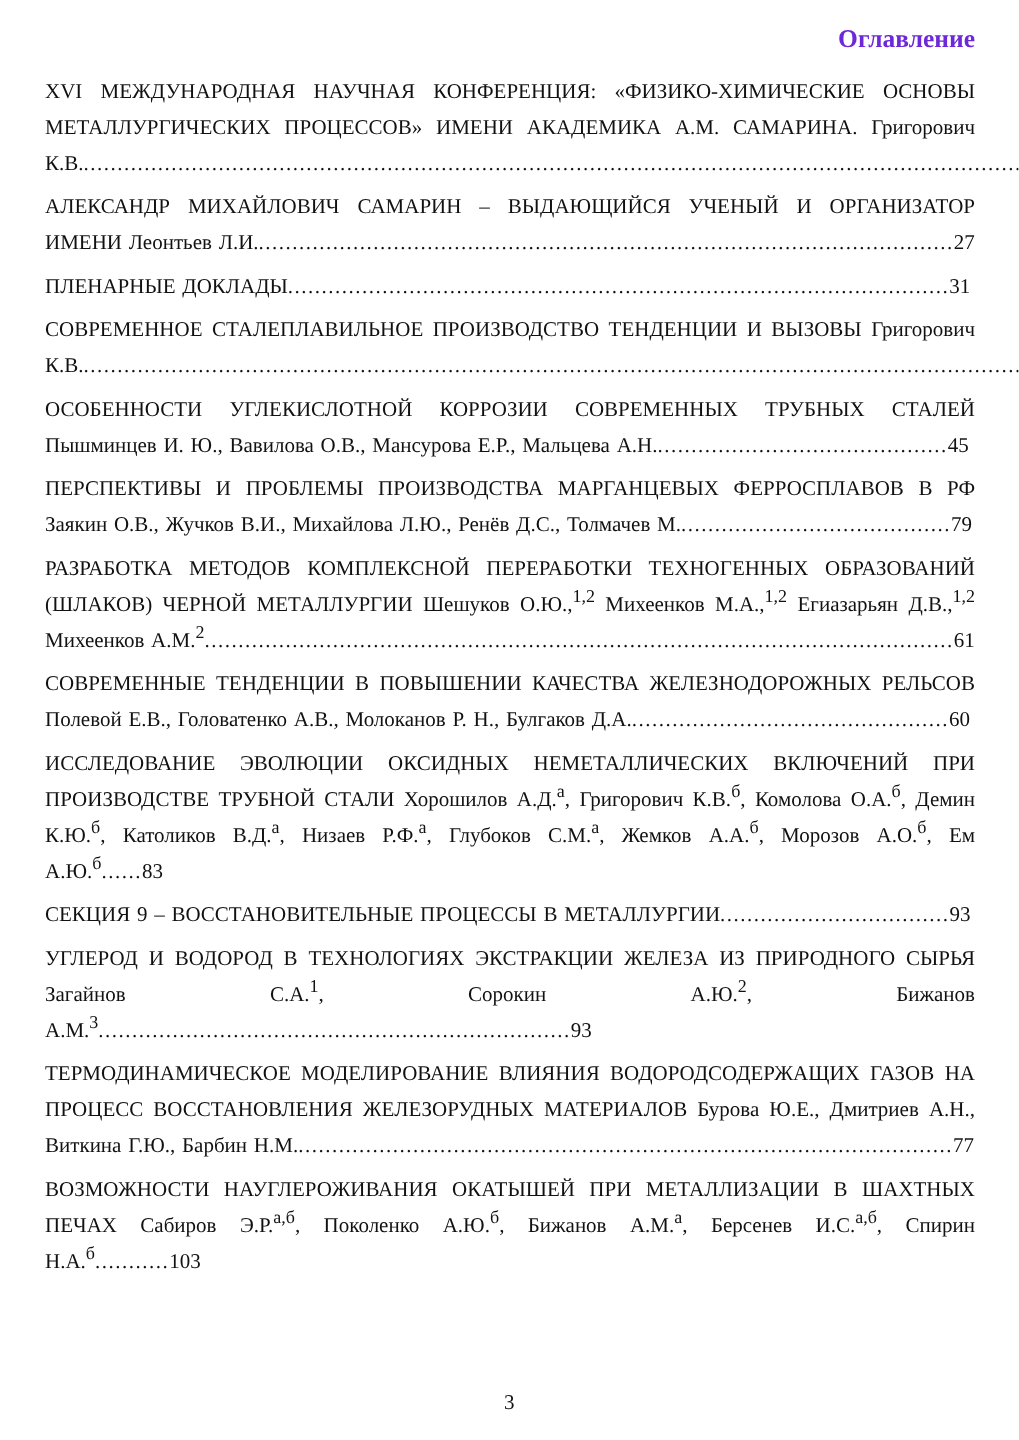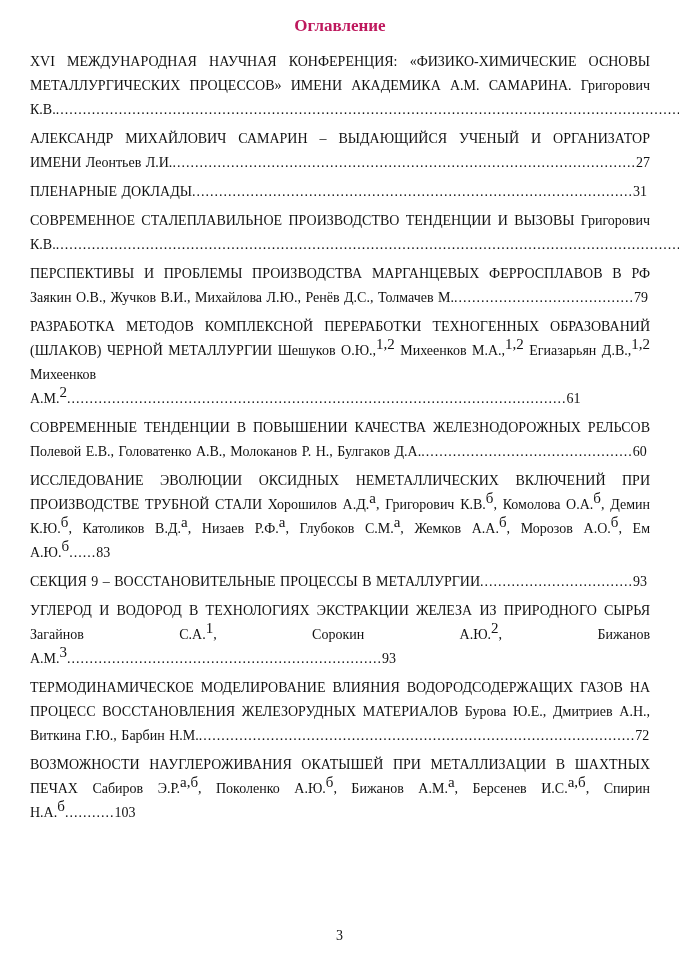--- a/index.html
+++ b/index.html
@@ -17,41 +17,41 @@
     position: relative;
     width: 679px;
     height: 960px;
     padding: 16px 29px 0 30px;
     background: #ffffff;
     color: #111111;
     font-family: "Liberation Serif", "DejaVu Serif", serif;
   }
   .toc-title {
     margin: 0 0 14px 0;
-    text-align: center;
+    text-align: right;
     font-size: 17px;
     font-weight: bold;
-    color: #be185d;
+    color: #6d28d9;
   }
   .toc-list {
     width: 100%;
   }
   .toc-entry {
     margin: 0 0 5px 0;
     font-size: 14px;
     line-height: 24px;
     text-align: justify;
     color: #111111;
     cursor: pointer;
   }
   .toc-entry .entry-text {
     word-spacing: 1px;
   }
   .toc-entry sup {
-    font-size: 15px;
+    font-size: 12px;
     line-height: 0;
   }
   .leader {
     letter-spacing: 1px;
   }
   .entry-page {
     white-space: nowrap;
   }
   .page-footer {
     position: absolute;
@@ -66,23 +66,24 @@
 </head>
 <body>
 
 <div class="doc-page">
   <h1 class="toc-title">Оглавление</h1>
   <div class="toc-list" id="toc-list">
       <p class="toc-entry"><span class="entry-text">XVI МЕЖДУНАРОДНАЯ НАУЧНАЯ КОНФЕРЕНЦИЯ: «ФИЗИКО-ХИМИЧЕСКИЕ ОСНОВЫ МЕТАЛЛУРГИЧЕСКИХ ПРОЦЕССОВ» ИМЕНИ АКАДЕМИКА А.М. САМАРИНА. Григорович К.В.</span><span class="leader">........................................................................................................................................................................................................................................................................................................................................................................................................................................................................................................................................................................................................................</span></p>
       <p class="toc-entry"><span class="entry-text">АЛЕКСАНДР МИХАЙЛОВИЧ САМАРИН – ВЫДАЮЩИЙСЯ УЧЕНЫЙ И ОРГАНИЗАТОР ИМЕНИ Леонтьев Л.И.</span><span class="leader">.......................................................................................................</span><span class="entry-page">27</span></p>
       <p class="toc-entry"><span class="entry-text">ПЛЕНАРНЫЕ ДОКЛАДЫ</span><span class="leader">..................................................................................................</span><span class="entry-page">31</span></p>
       <p class="toc-entry"><span class="entry-text">СОВРЕМЕННОЕ СТАЛЕПЛАВИЛЬНОЕ ПРОИЗВОДСТВО ТЕНДЕНЦИИ И ВЫЗОВЫ Григорович К.В.</span><span class="leader">........................................................................................................................................................................................................................................................................................................................................................................................................................................................................................................................................................................................................................</span></p>
+      <p class="toc-entry"><span class="entry-text">ОСОБЕННОСТИ УГЛЕКИСЛОТНОЙ КОРРОЗИИ СОВРЕМЕННЫХ ТРУБНЫХ СТАЛЕЙ Пышминцев И. Ю., Вавилова О.В., Мансурова Е.Р., Мальцева А.Н.</span><span class="leader">...........................................</span><span class="entry-page">45</span></p>
       <p class="toc-entry"><span class="entry-text">ПЕРСПЕКТИВЫ И ПРОБЛЕМЫ ПРОИЗВОДСТВА МАРГАНЦЕВЫХ ФЕРРОСПЛАВОВ В РФ Заякин О.В., Жучков В.И., Михайлова Л.Ю., Ренёв Д.С., Толмачев М.</span><span class="leader">........................................</span><span class="entry-page">79</span></p>
       <p class="toc-entry"><span class="entry-text">РАЗРАБОТКА МЕТОДОВ КОМПЛЕКСНОЙ ПЕРЕРАБОТКИ ТЕХНОГЕННЫХ ОБРАЗОВАНИЙ (ШЛАКОВ) ЧЕРНОЙ МЕТАЛЛУРГИИ Шешуков О.Ю.,<sup>1,2</sup> Михеенков М.А.,<sup>1,2</sup> Егиазарьян Д.В.,<sup>1,2</sup> Михеенков А.М.<sup>2</sup></span><span class="leader">...............................................................................................................</span><span class="entry-page">61</span></p>
       <p class="toc-entry"><span class="entry-text">СОВРЕМЕННЫЕ ТЕНДЕНЦИИ В ПОВЫШЕНИИ КАЧЕСТВА ЖЕЛЕЗНОДОРОЖНЫХ РЕЛЬСОВ Полевой Е.В., Головатенко А.В., Молоканов Р. Н., Булгаков Д.А.</span><span class="leader">...............................................</span><span class="entry-page">60</span></p>
       <p class="toc-entry"><span class="entry-text">ИССЛЕДОВАНИЕ ЭВОЛЮЦИИ ОКСИДНЫХ НЕМЕТАЛЛИЧЕСКИХ ВКЛЮЧЕНИЙ ПРИ ПРОИЗВОДСТВЕ ТРУБНОЙ СТАЛИ Хорошилов А.Д.<sup>а</sup>, Григорович К.В.<sup>б</sup>, Комолова О.А.<sup>б</sup>, Демин К.Ю.<sup>б</sup>, Католиков В.Д.<sup>а</sup>, Низаев Р.Ф.<sup>а</sup>, Глубоков С.М.<sup>а</sup>, Жемков А.А.<sup>б</sup>, Морозов А.О.<sup>б</sup>, Ем А.Ю.<sup>б</sup></span><span class="leader">......</span><span class="entry-page">83</span></p>
       <p class="toc-entry"><span class="entry-text">СЕКЦИЯ 9 – ВОССТАНОВИТЕЛЬНЫЕ ПРОЦЕССЫ В МЕТАЛЛУРГИИ</span><span class="leader">..................................</span><span class="entry-page">93</span></p>
       <p class="toc-entry"><span class="entry-text">УГЛЕРОД И ВОДОРОД В ТЕХНОЛОГИЯХ ЭКСТРАКЦИИ ЖЕЛЕЗА ИЗ ПРИРОДНОГО СЫРЬЯ Загайнов С.А.<sup>1</sup>, Сорокин А.Ю.<sup>2</sup>, Бижанов А.М.<sup>3</sup></span><span class="leader">......................................................................</span><span class="entry-page">93</span></p>
-      <p class="toc-entry"><span class="entry-text">ТЕРМОДИНАМИЧЕСКОЕ МОДЕЛИРОВАНИЕ ВЛИЯНИЯ ВОДОРОДСОДЕРЖАЩИХ ГАЗОВ НА ПРОЦЕСС ВОССТАНОВЛЕНИЯ ЖЕЛЕЗОРУДНЫХ МАТЕРИАЛОВ Бурова Ю.Е., Дмитриев А.Н., Виткина Г.Ю., Барбин Н.М.</span><span class="leader">.................................................................................................</span><span class="entry-page">72</span></p>
+      <p class="toc-entry"><span class="entry-text">ТЕРМОДИНАМИЧЕСКОЕ МОДЕЛИРОВАНИЕ ВЛИЯНИЯ ВОДОРОДСОДЕРЖАЩИХ ГАЗОВ НА ПРОЦЕСС ВОССТАНОВЛЕНИЯ ЖЕЛЕЗОРУДНЫХ МАТЕРИАЛОВ Бурова Ю.Е., Дмитриев А.Н., Виткина Г.Ю., Барбин Н.М.</span><span class="leader">.................................................................................................</span><span class="entry-page">77</span></p>
       <p class="toc-entry"><span class="entry-text">ВОЗМОЖНОСТИ НАУГЛЕРОЖИВАНИЯ ОКАТЫШЕЙ ПРИ МЕТАЛЛИЗАЦИИ В ШАХТНЫХ ПЕЧАХ Сабиров Э.Р.<sup>а,б</sup>, Поколенко А.Ю.<sup>б</sup>, Бижанов А.М.<sup>а</sup>, Берсенев И.С.<sup>а,б</sup>, Спирин Н.А.<sup>б</sup></span><span class="leader">...........</span><span class="entry-page">103</span></p>
     </div>
   <div class="page-footer">3</div>
 </div>
 
 </body></html>

